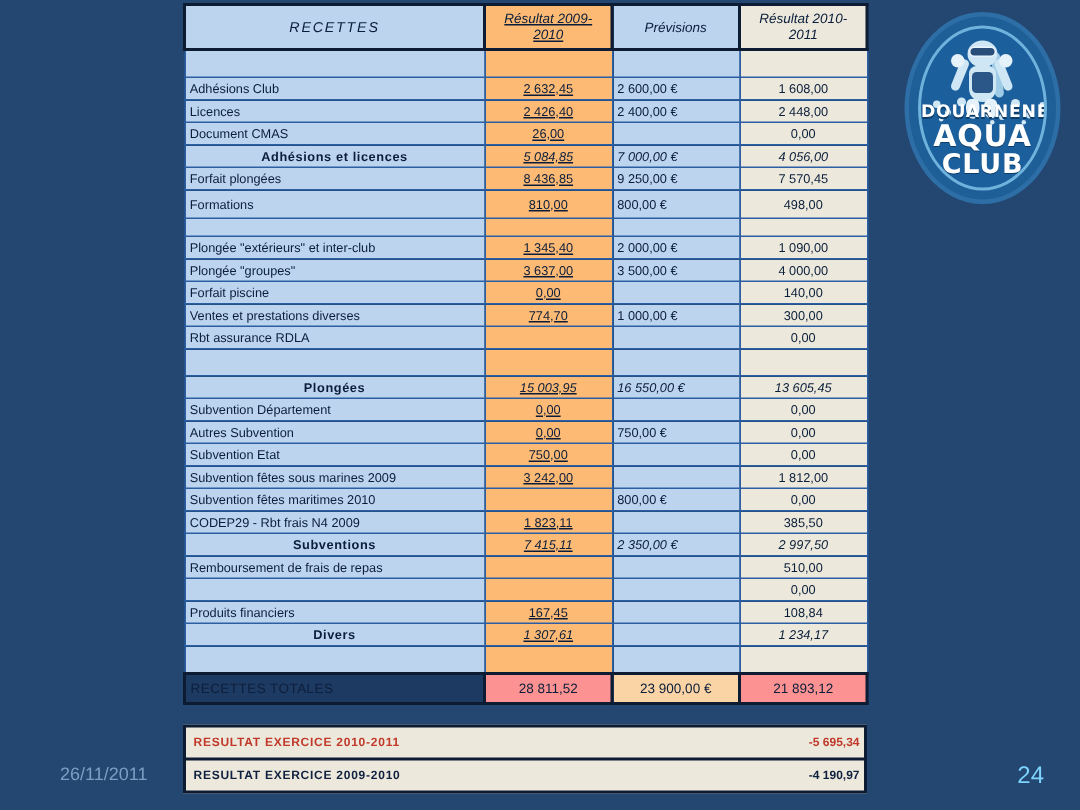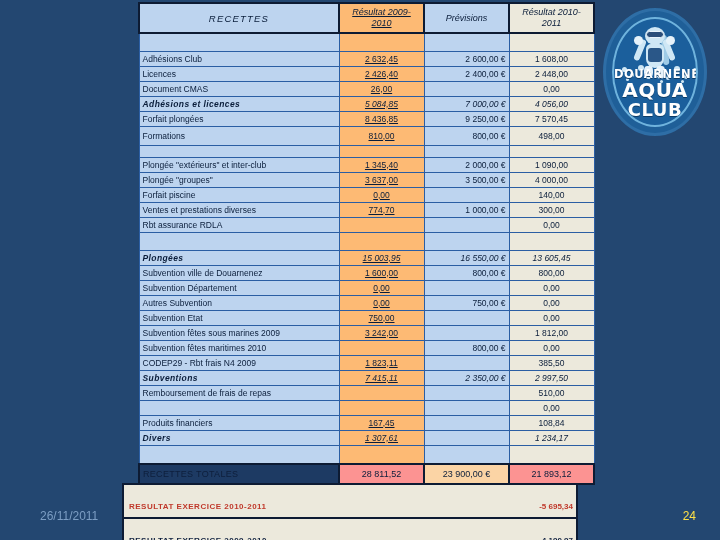--- a/index.html
+++ b/index.html
@@ -150,21 +150,20 @@
   .logo-text .l1 { font-size: 11.5px; display: block; }
   .logo-text .l2 { font-size: 20px; display: block; }
   .logo-text .l3 { font-size: 18px; display: block; }
 
   
   .table-wrap {
     position: absolute;
     left: 122px;
     top: 2px;
     width: 456px;
-    margin-left: 16px;
   }
   table.fin {
     border-collapse: collapse;
     table-layout: fixed;
     width: 456px;
     font-family: "Liberation Sans", sans-serif;
     font-size: 8.5px;
     color: #0a1d3a;
   }
   table.fin col.c-label { width: 200px; }
@@ -175,21 +174,21 @@
     padding: 0 3px;
     height: 14px;
     line-height: 13px;
     vertical-align: middle;
     white-space: nowrap;
     overflow: hidden;
   }
   
   .cell-label { background: #bdd4ef; }
   .cell-a     { background: #fdba74; text-align: center; text-decoration: underline; }
-  .cell-b     { background: #bdd4ef; text-align: right; }
+  .cell-b     { background: #bdd4ef; text-align: left; }
   .cell-c     { background: #ece9dc; text-align: center; }
 
   tr.hdr td {
     border: 2px solid #0d1b33;
     height: 28px;
     font-style: italic;
     text-align: center;
     font-size: 9px;
     line-height: 11px;
     white-space: normal;
@@ -197,22 +196,21 @@
   tr.hdr td.cell-label {
     font-style: italic;
     letter-spacing: 1.2px;
     font-size: 9.5px;
   }
   tr.spacer td { height: 17px; }
   tr.gap td { height: 11px; }
   tr.tall td { height: 18px; }
 
   td.subtotal-label {
-    text-align: left;
-    font-style: italic;
+    text-align: center;
     font-weight: bold;
     letter-spacing: 0.4px;
   }
   tr.subtotal td.cell-a,
   tr.subtotal td.cell-b,
   tr.subtotal td.cell-c {
     font-style: italic;
   }
 
   
@@ -247,21 +245,20 @@
     width: 456px;
     border: 2px solid #0d1b33;
     background: #ece9dc;
     box-sizing: border-box;
   }
   .result-row {
     height: 20px;
     position: relative;
     font-size: 8.5px;
     color: #0a1d3a;
-    margin-top: 12px;
   }
   .result-row.first {
     border-bottom: 2px solid #0d1b33;
   }
   .result-row .rlabel {
     position: absolute;
     left: 5px; top: 0;
     line-height: 20px;
     font-weight: bold;
     letter-spacing: 0.5px;
@@ -285,22 +282,22 @@
     left: 40px;
     top: 509px;
     color: #7c9ec4;
     font-size: 12px;
     font-family: "Liberation Sans", sans-serif;
   }
   .footer-page {
     position: absolute;
     right: 24px;
     top: 509px;
-    color: #fde047;
-    font-size: 12px;
+    color: #7dd3fc;
+    font-size: 16px;
     font-family: "Liberation Sans", sans-serif;
   }
 </style>
 </head>
 <body>
 
 <div class="slide">
 
   <div class="logo">
     <div class="logo-oval">
@@ -443,26 +440,20 @@
             <td class="cell-b"></td>
             <td class="cell-c"></td>
           </tr>
           <tr class="subtotal">
             <td class="cell-label subtotal-label">Plongées</td>
             <td class="cell-a">15 003,95</td>
             <td class="cell-b">16 550,00 €</td>
             <td class="cell-c">13 605,45</td>
           </tr>
           <tr>
-            <td class="cell-label">Subvention ville de Douarnenez</td>
-            <td class="cell-a">1 600,00</td>
-            <td class="cell-b">800,00 €</td>
-            <td class="cell-c">800,00</td>
-          </tr>
-          <tr>
             <td class="cell-label">Subvention Département</td>
             <td class="cell-a">0,00</td>
             <td class="cell-b"></td>
             <td class="cell-c">0,00</td>
           </tr>
           <tr>
             <td class="cell-label">Autres Subvention</td>
             <td class="cell-a">0,00</td>
             <td class="cell-b">750,00 €</td>
             <td class="cell-c">0,00</td>

